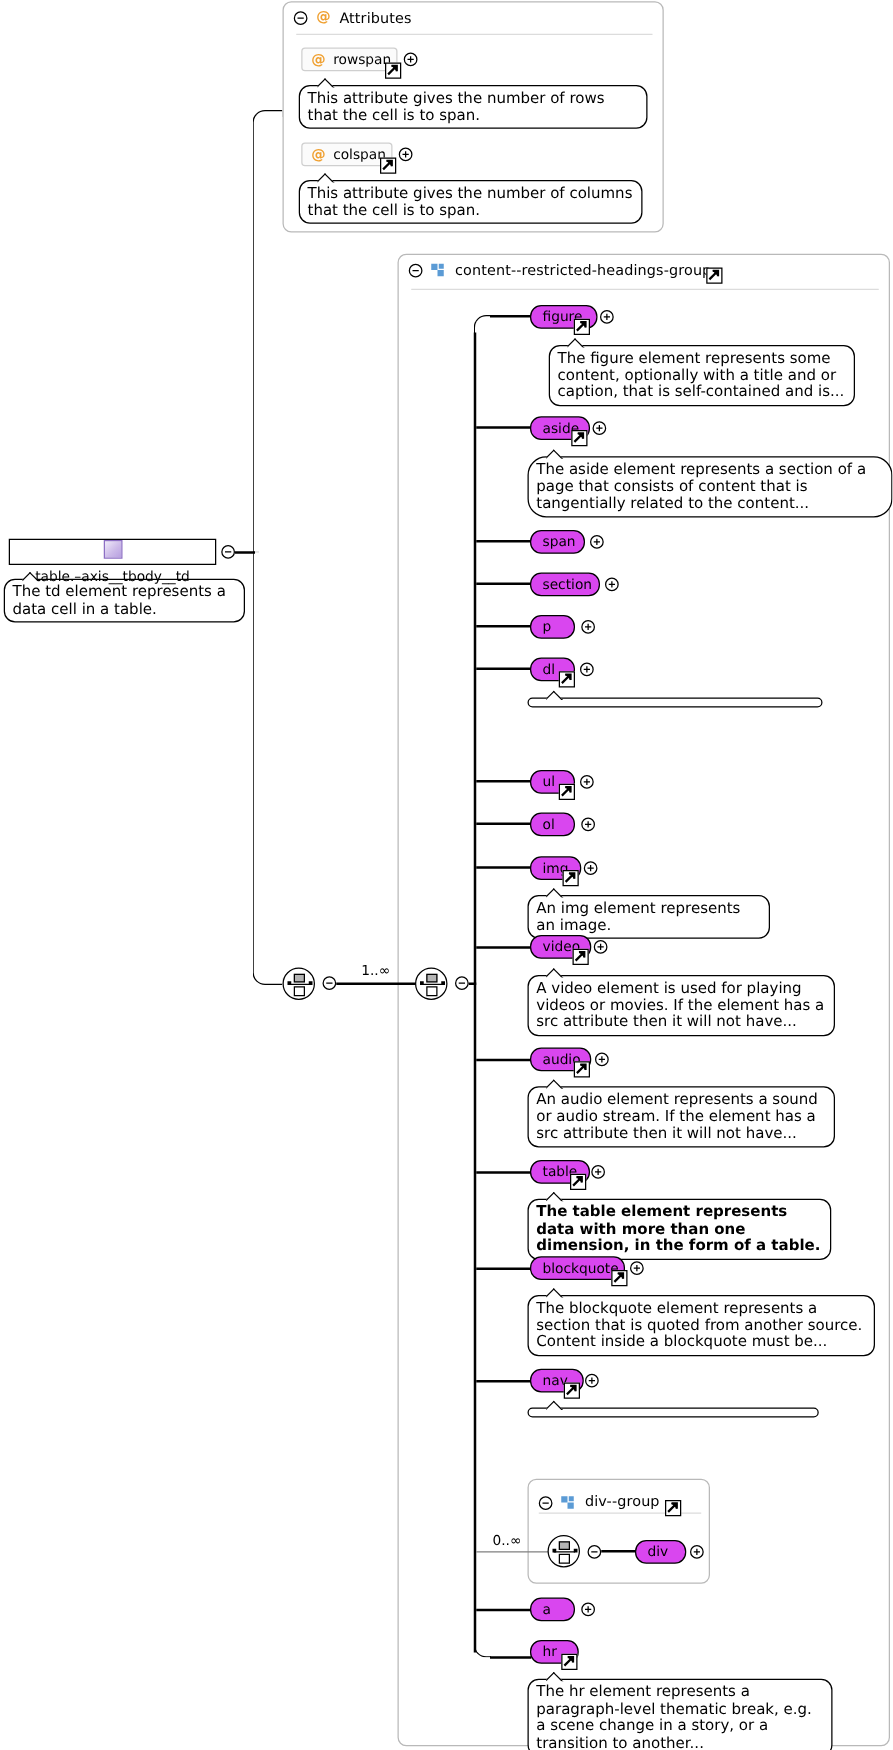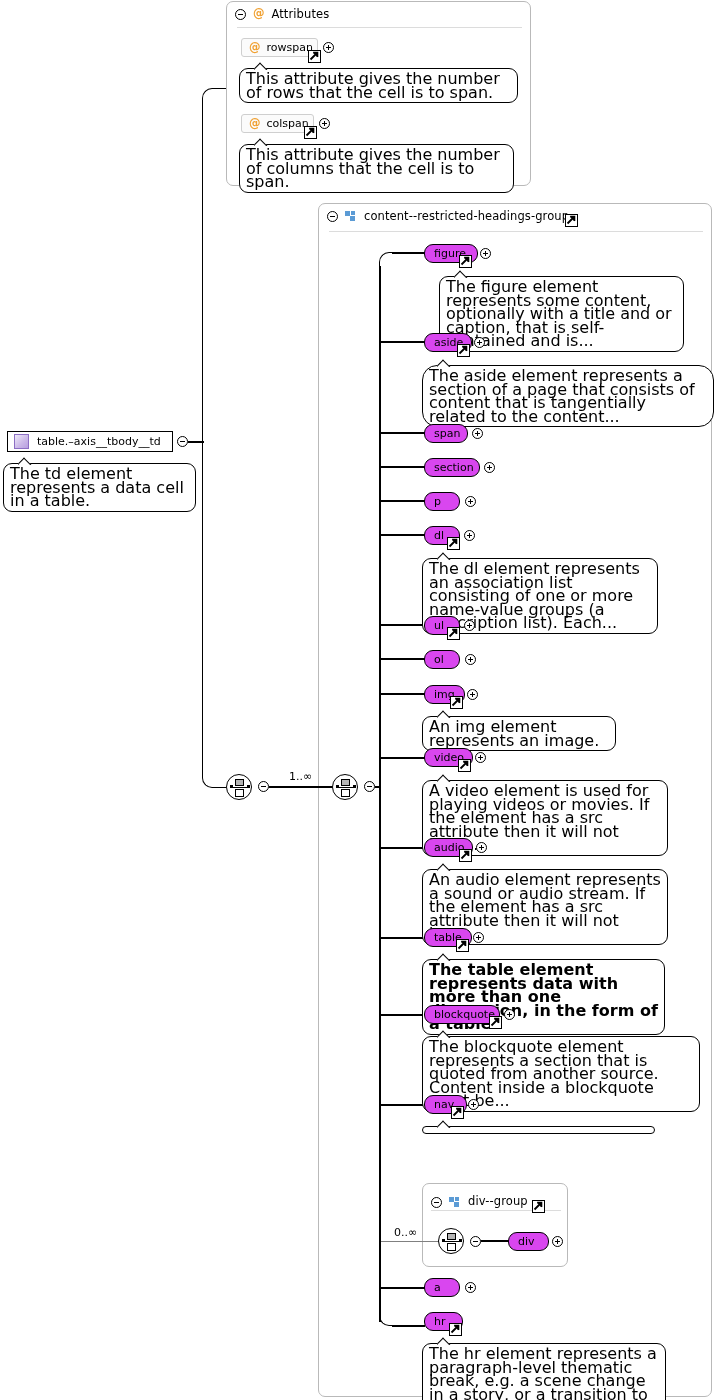--- a/index.html
+++ b/index.html
@@ -69,21 +69,21 @@
   
   .link-badge{
     position:absolute;width:13px;height:13px;border:1.6px solid #000;background:#fff;
     z-index:6;box-sizing:border-box;
   }
   .link-badge svg{display:block;}
 
   
   .doc{
     position:absolute;border:1.3px solid #000;border-radius:9px;background:#fff;
-    box-sizing:border-box;padding:3px 6px 3px 6px;font-size:16px;line-height:13.6px;
+    box-sizing:border-box;padding:3px 6px 3px 6px;font-size:12px;line-height:13.6px;
     z-index:3;
   }
   .doc .tail{
     position:absolute;top:-7px;left:14px;width:15px;height:8px;overflow:hidden;
   }
   .doc .tail::before{
     content:"";position:absolute;left:0px;top:3px;width:11px;height:11px;background:#fff;
     border-left:1.3px solid #000;border-top:1.3px solid #000;
     transform:rotate(45deg);transform-origin:center;
   }
@@ -173,21 +173,21 @@
   </div>
   <div class="group-sep" style="left:10px;top:27px;width:374px;"></div>
 </div>
 <div class="link-badge" style="left:565px;top:214px;">
   <svg width="10" height="10" viewBox="0 0 10 10">
       <path d="M1.5 8.5 L8 2 M4.2 1.7 H8.4 V5.9" stroke="#000" stroke-width="1.8" fill="none"></path>
       <path d="M8.6 1.4 L8.6 6.2 L3.8 1.4 Z" fill="#000"></path>
     </svg>
 </div>
 
-<div class="node elem-root" style="left:7px;top:431px;width:166px;">
+<div class="node elem-root" style="left:7px;top:431px;width:166px;flex-direction:column;">
   <span class="elem-swatch"></span>
   <span>table.–axis__tbody__td</span>
 </div>
 <span class="circ nplus" style="left:177px;top:436px;"></span>
 
 <div class="doc" style="left:3px;top:463px;width:193px;">
   <span class="tail"></span>
   <span>The td element represents a data cell in a table.</span>
 </div>
 
@@ -277,21 +277,20 @@
 </div>
 <div class="link-badge" style="left:447px;top:537px;">
   <svg width="10" height="10" viewBox="0 0 10 10">
       <path d="M1.5 8.5 L8 2 M4.2 1.7 H8.4 V5.9" stroke="#000" stroke-width="1.8" fill="none"></path>
       <path d="M8.6 1.4 L8.6 6.2 L3.8 1.4 Z" fill="#000"></path>
     </svg>
 </div>
 <span class="circ plus nplus" style="left:464px;top:530px;"></span>
 <div class="doc" style="left:422px;top:558px;width:236px;">
   <span class="tail"></span>
-  <span>The dl element represents an association list consisting of one or more name-value groups (a description list). Each...</span>
 </div>
 
 <div class="ln lnh" style="left:381px;top:624px;width:44px;"></div>
 <div class="node" style="left:424px;top:616px;width:36px;">
   <span>ul</span>
 </div>
 <div class="link-badge" style="left:447px;top:627px;">
   <svg width="10" height="10" viewBox="0 0 10 10">
       <path d="M1.5 8.5 L8 2 M4.2 1.7 H8.4 V5.9" stroke="#000" stroke-width="1.8" fill="none"></path>
       <path d="M8.6 1.4 L8.6 6.2 L3.8 1.4 Z" fill="#000"></path>

